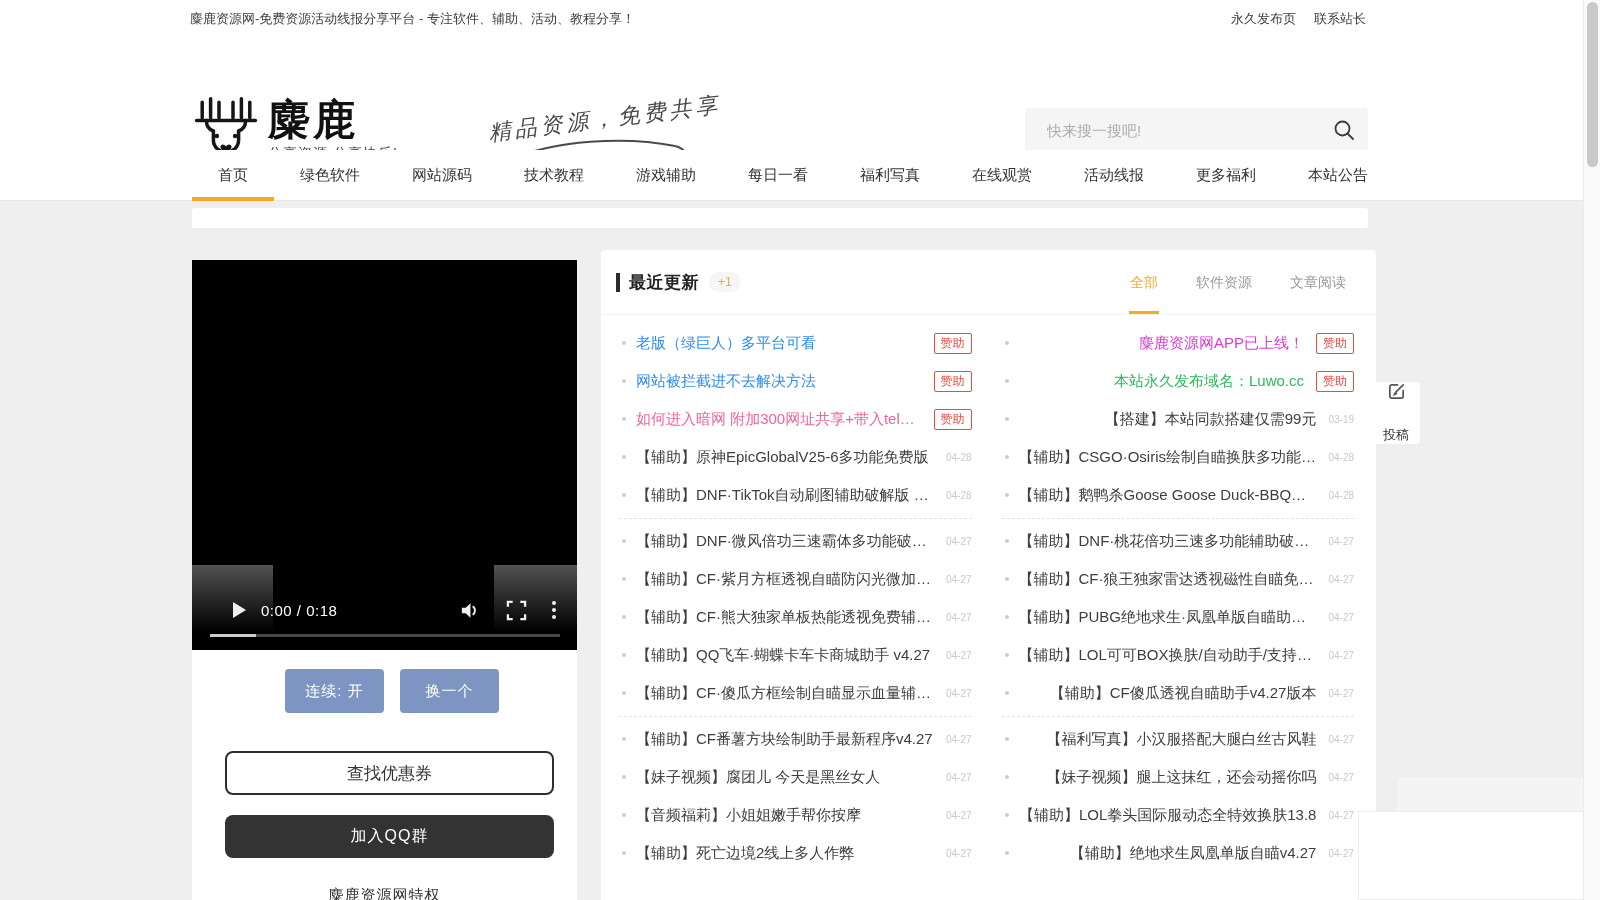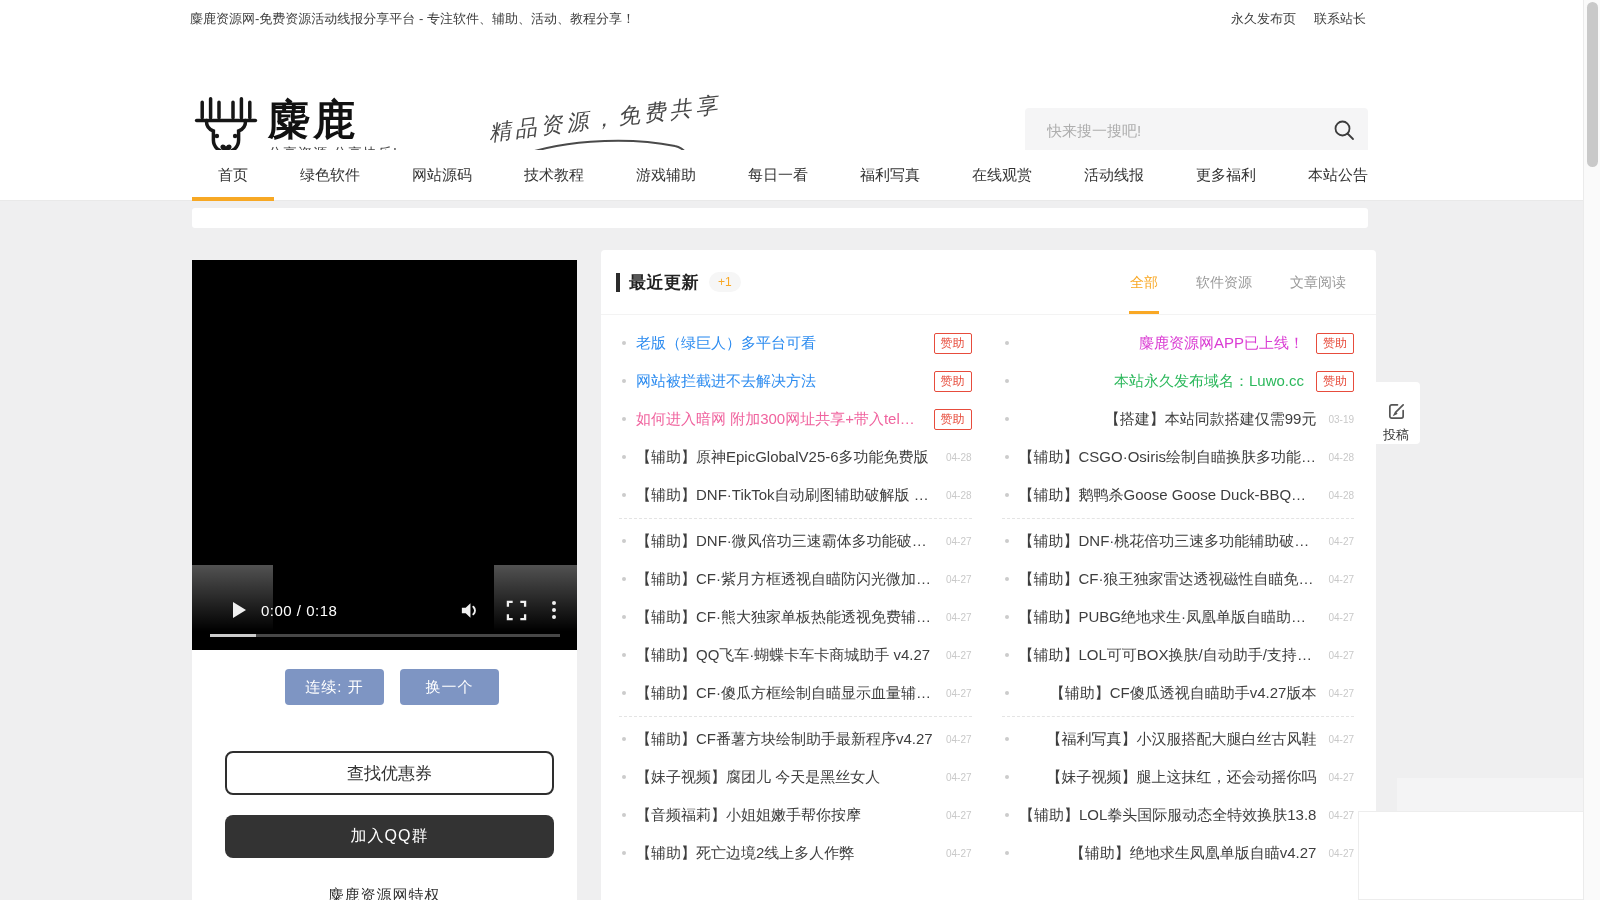--- a/index.html
+++ b/index.html
@@ -45,21 +45,21 @@
   .controls{position:absolute;left:0;right:0;bottom:24px;height:32px;display:flex;align-items:center;color:#f2f2f2;padding-left:19px;}
   .play-ico{margin-left:22px;width:13px;height:16px;cursor:pointer;flex:none;}
   .time{margin-left:15px;font-size:15px;color:#fff;letter-spacing:.5px;}
   .ctrl-spacer{flex:1;}
   .vol-ico,.fs-ico{width:21px;height:21px;cursor:pointer;flex:none;}
   .vol-ico{margin-right:26px;}
   .fs-ico{margin-right:24px;}
   .more-ico{width:6px;height:20px;margin-right:20px;cursor:pointer;flex:none;}
   .progress{position:absolute;left:18px;right:17px;bottom:13px;height:3px;background:rgba(255,255,255,.28);cursor:pointer;}
   .progress .buf{width:13%;height:100%;background:rgba(255,255,255,.72);}
-  .vbtn{position:absolute;top:409px;height:36px;border:none;border-radius:4px;background:#7e95c3;color:#fff;
+  .vbtn{position:absolute;top:409px;height:44px;border:none;border-radius:4px;background:#7e95c3;color:#fff;
     font-size:15px;font-family:inherit;cursor:pointer;letter-spacing:1px;}
   .vbtn.continuous{left:93px;width:99px;}
   .vbtn.next{left:208px;width:99px;}
   .coupon-btn{position:absolute;left:33px;top:491px;width:329px;height:44px;background:#fff;border:2px solid #2e2e2e;
     border-radius:8px;font-size:17px;color:#333;font-family:inherit;cursor:pointer;}
   .qq-btn{position:absolute;left:33px;top:555px;width:329px;height:43px;background:#333;border:none;
     border-radius:8px;font-size:16px;color:#fff;font-family:inherit;cursor:pointer;letter-spacing:1px;}
   .panel-footer{position:absolute;left:0;width:385px;top:626px;text-align:center;font-size:15px;color:#2f2f2f;letter-spacing:1px;}
   
   .right-card{position:absolute;left:593px;top:250px;width:775px;height:650px;background:#fff;border-radius:4px 4px 0 0;margin-left:8px;}
@@ -76,21 +76,21 @@
   .col + .col{margin-left:30px;text-align:right;}
   .row{height:38px;display:flex;align-items:center;}
   .dot{width:4px;height:4px;border-radius:50%;background:#ccc;margin:0 10px 0 3px;flex:none;}
   .title{flex:1;font-size:15px;white-space:nowrap;overflow:hidden;text-overflow:ellipsis;text-decoration:none;cursor:pointer;}
   .c-def{color:#3e3e3e;} .c-blue{color:#2d8cf0;} .c-pink{color:#f0639e;} .c-magenta{color:#da3bd3;} .c-green{color:#2cb85c;}
   .date{margin-left:12px;font-size:10px;color:#c9c9c9;flex:none;}
   .badge{margin-left:12px;font-size:12px;color:#e74c3c;border:1px solid #e74c3c;padding:1px 6px;border-radius:2px;flex:none;cursor:pointer;}
   .dashed{border-top:1px dashed #e4e4e4;margin:4px 0 3px;}
   
   .float-submit{position:absolute;left:1372px;top:382px;width:48px;height:62px;background:#fff;border-radius:4px;
-    display:flex;flex-direction:column;align-items:center;justify-content:flex-end;gap:5px;cursor:pointer;}
+    display:flex;flex-direction:column;align-items:center;justify-content:space-between;gap:5px;cursor:pointer;}
   .float-submit .lbl{font-size:13px;color:#333;}
   .overlay-strip{position:absolute;left:1397px;top:778px;width:203px;height:34px;background:#f4f4f5;}
   .overlay-box{position:absolute;left:1358px;top:811px;width:242px;height:89px;background:#fff;border:1px solid #ededed;box-sizing:border-box;}
   
   .scrollbar{position:absolute;right:0;top:0;width:16px;height:900px;background:#fafafa;border-left:1px solid #ebebeb;}
   .scroll-thumb{position:absolute;right:2px;top:2px;width:11px;height:165px;background:#c9c9c9;border-radius:6px;}
 </style>
 </head>
 <body>
 

